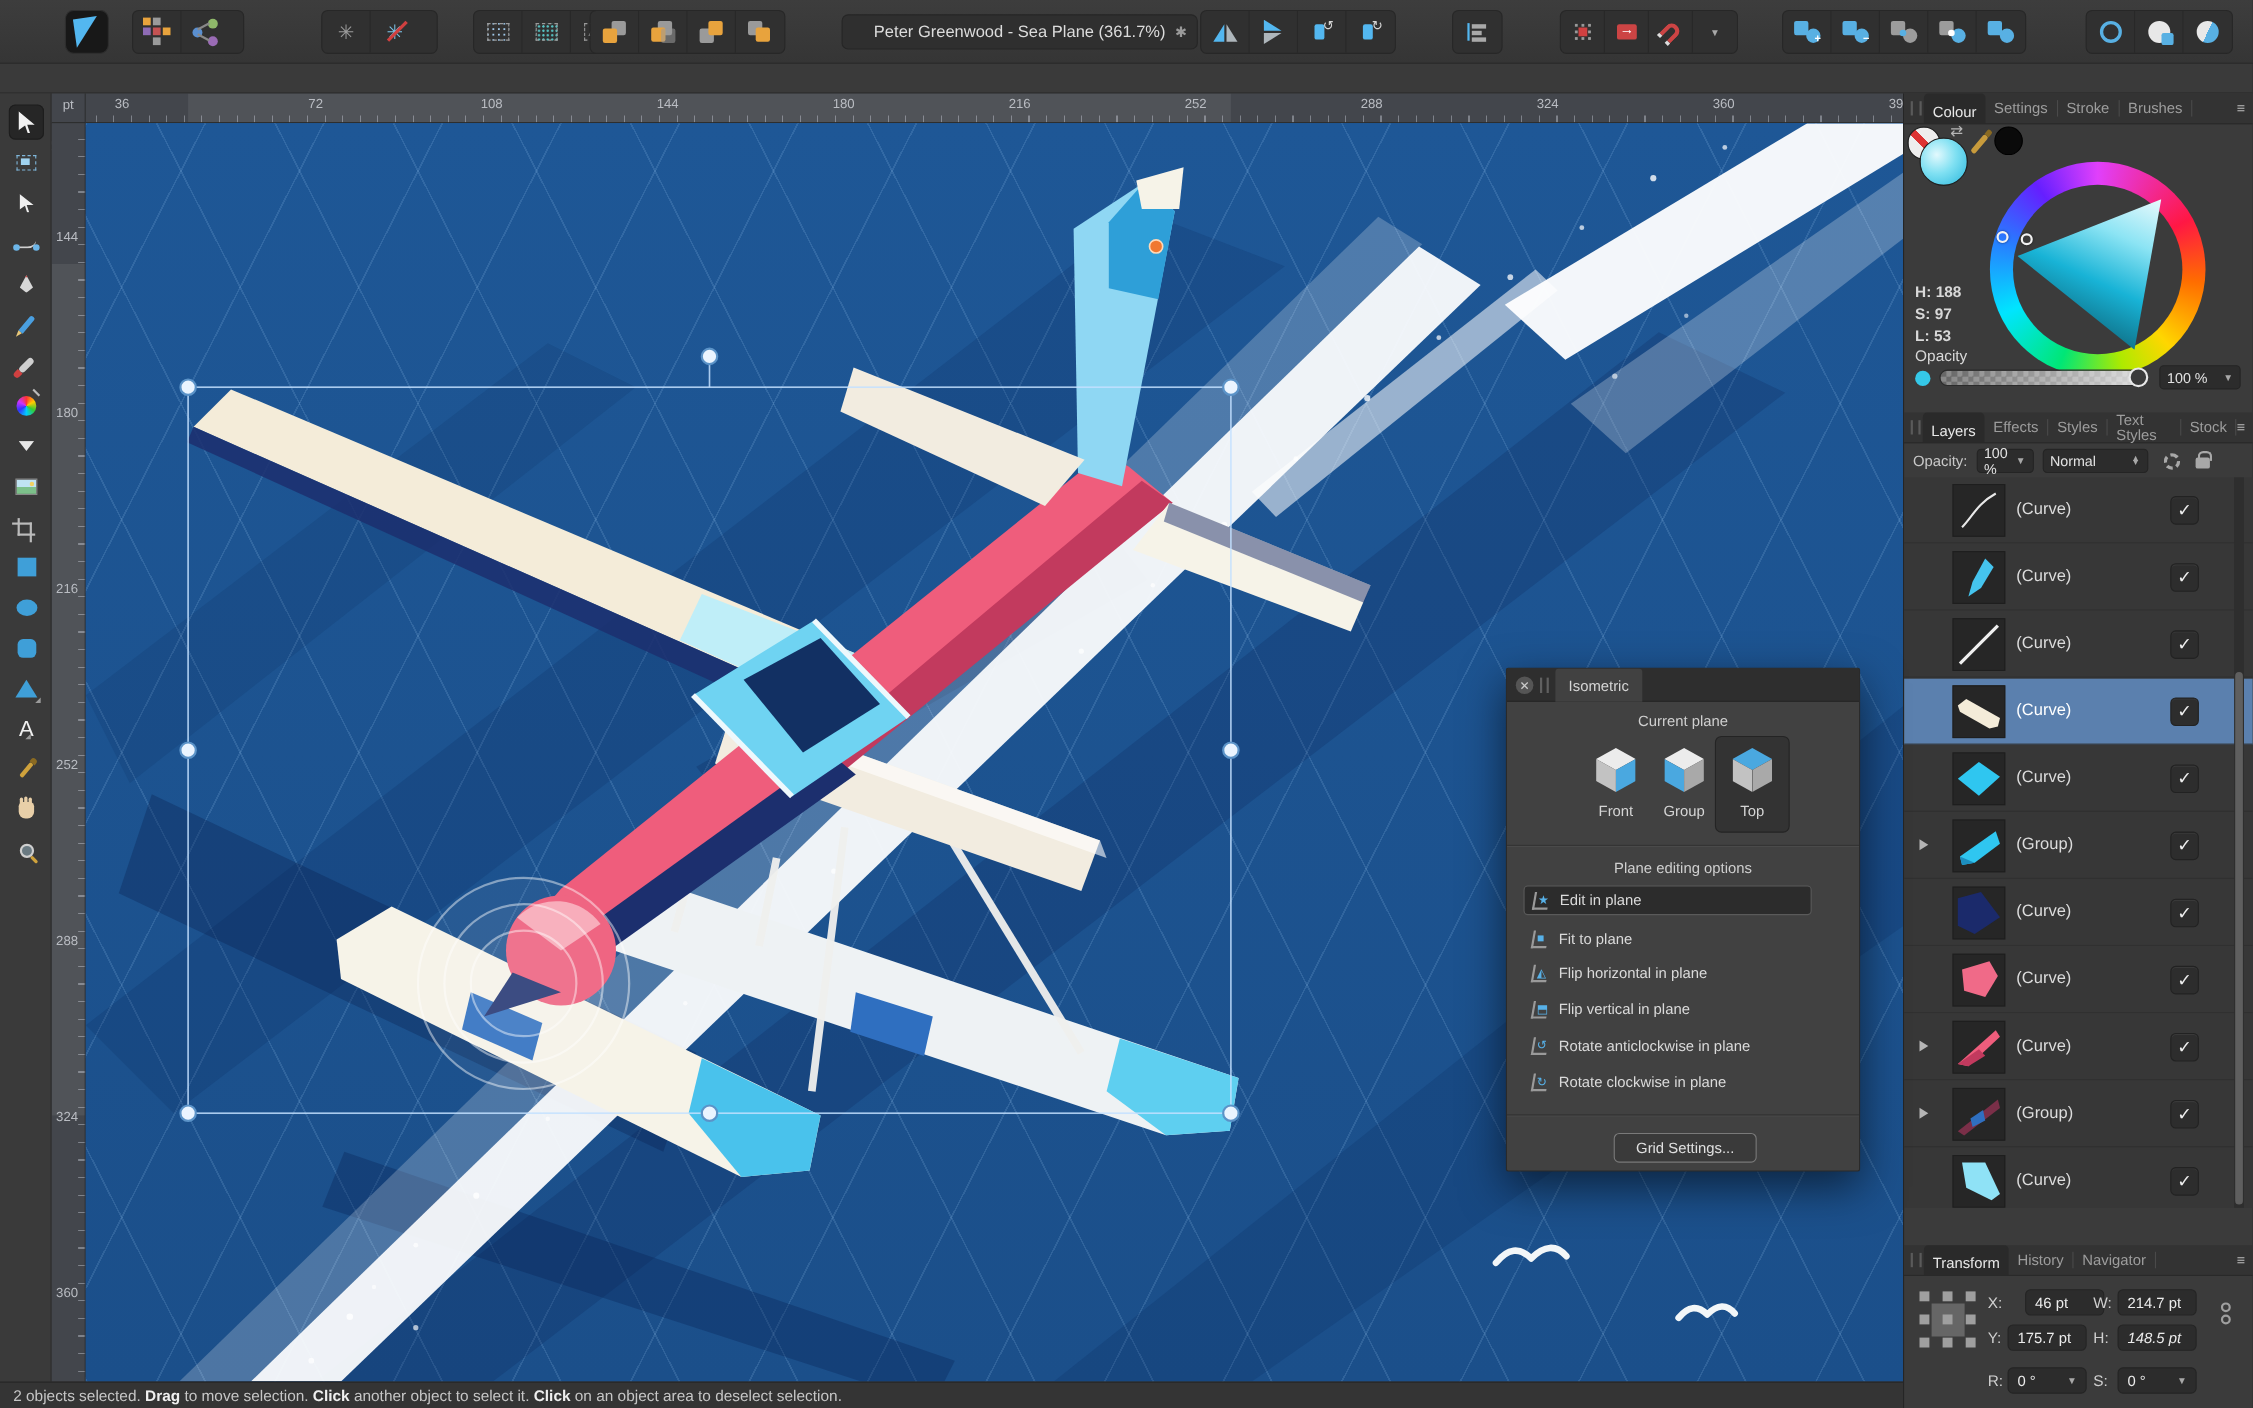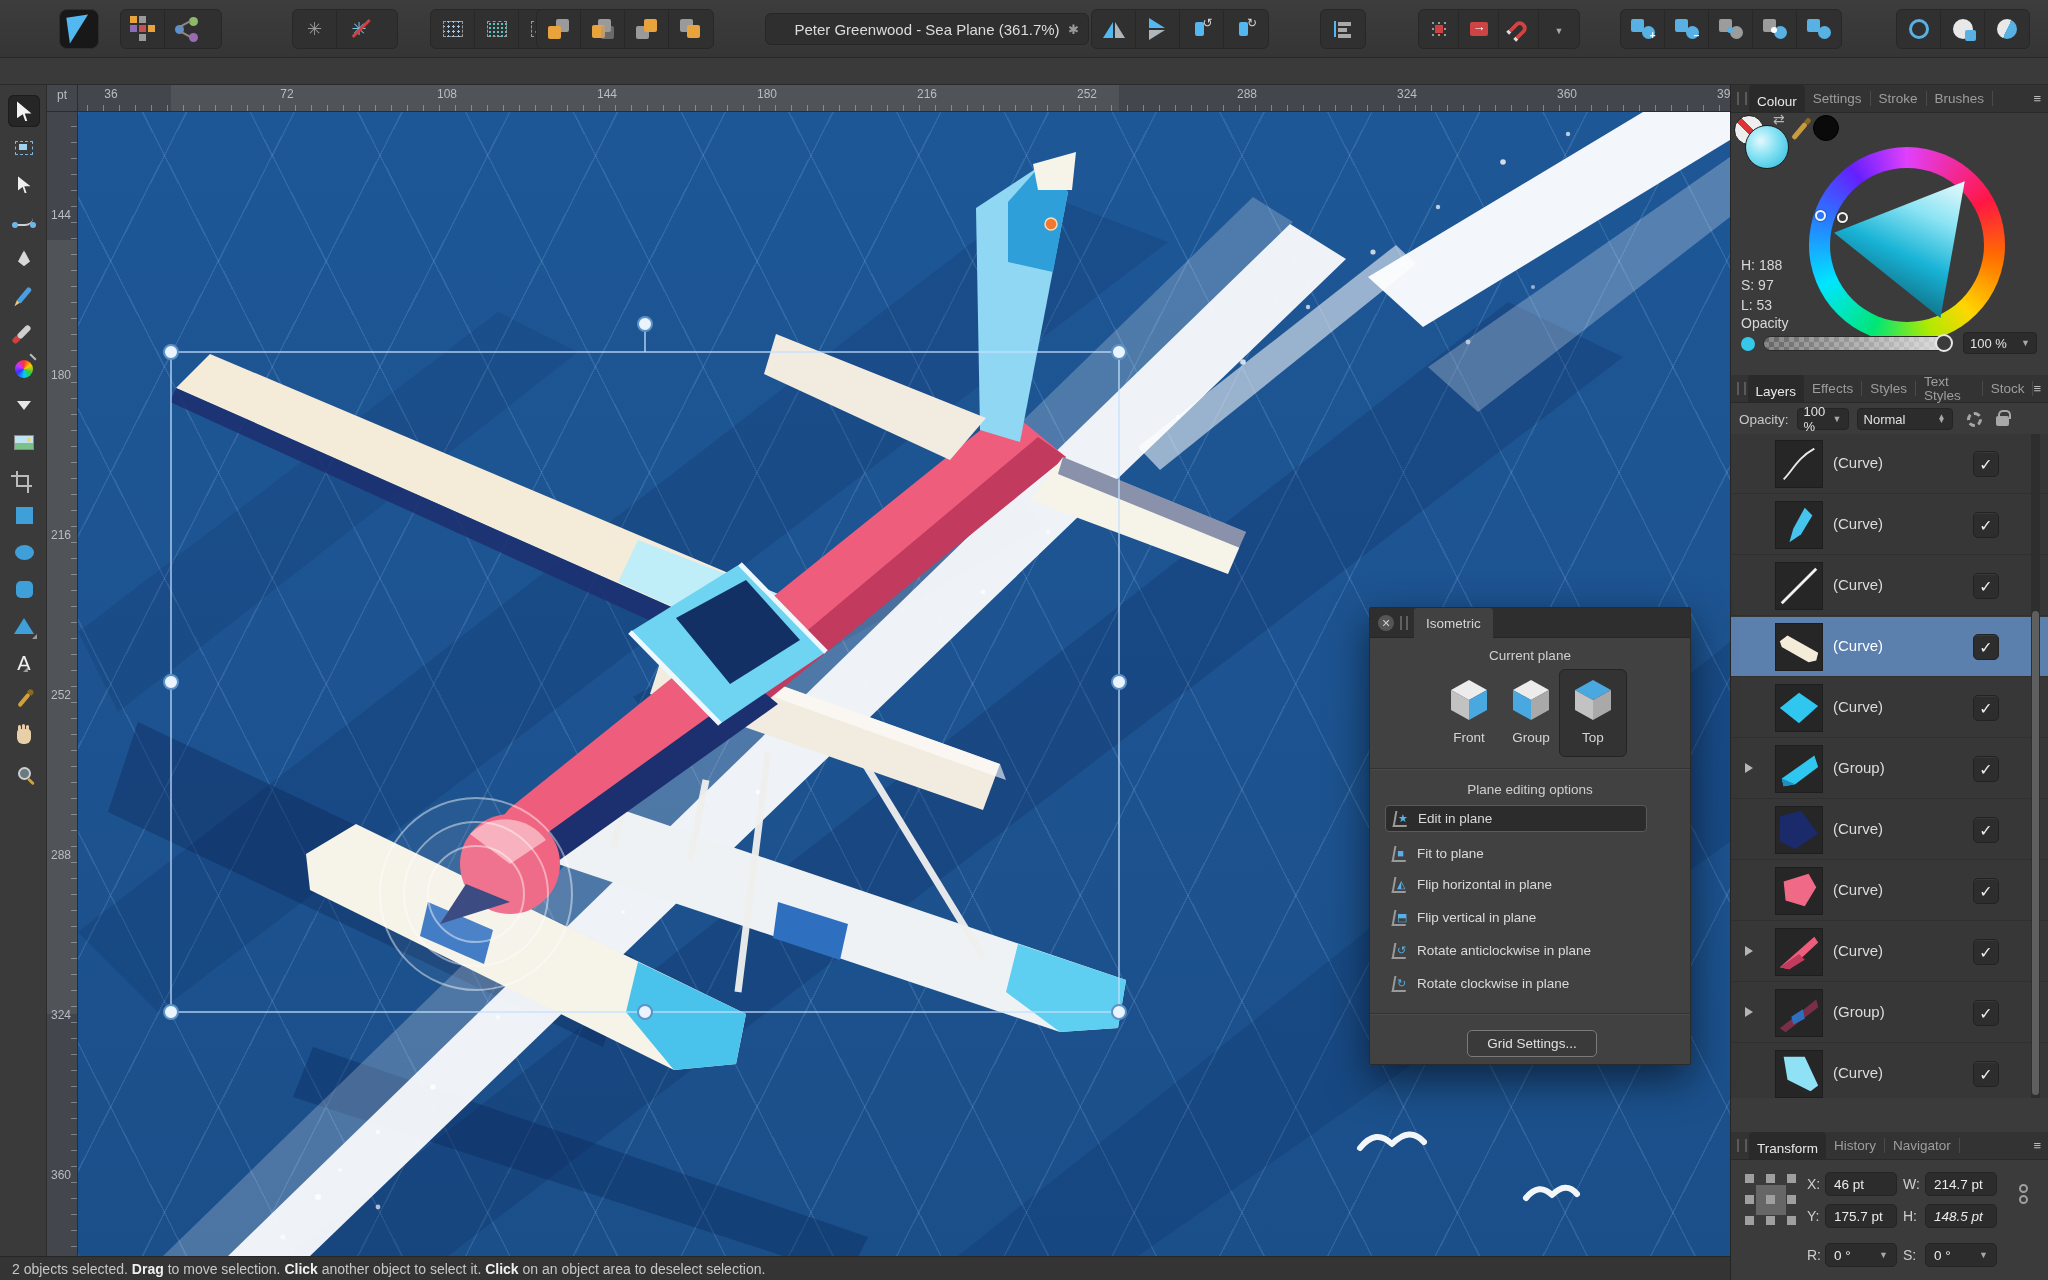--- a/index.html
+++ b/index.html
@@ -94,21 +94,21 @@
 .dropper::after { content:""; position:absolute; left:0px; top:-6px; width:5px; height:6px; background:#8a6a22; border-radius:2px 2px 0 0;}
 .black-swatch { position:absolute; left:82px; top:30px; width:26px; height:26px; border-radius:50%; background:#0a0a0a; border:1px solid #000; }
 .wheel { position:absolute; left:78px; top:62px; width:196px; height:196px; border-radius:50%;
   background:conic-gradient(from 0deg, #e040fb, #ff1744 17%, #ff6d00 27%, #ffd600 38%, #aeea00 46%, #00e676 56%, #00e5ff 68%, #2979ff 80%, #651fff 90%, #e040fb); }
 .wheel::after { content:""; position:absolute; inset:21px; border-radius:50%; background:#3b3b3b; }
 .wheel-tri { position:absolute; left:100px; top:84px; width:152px; height:152px; z-index:2;
   clip-path:polygon(88% 8%, 2% 42%, 72% 98%);
   background:linear-gradient(205deg, #ffffff 4%, #8ce4f4 32%, #18b3d6 55%, #07313c 100%); }
 .wmark { position:absolute; width:11px; height:11px; border:2px solid #f2f2f2; border-radius:50%;
   box-shadow:0 0 2px rgba(0,0,0,.7); z-index:3; }
-.hsl { position:absolute; left:10px; font-size:14px; color:#d8d8d8; }
+.hsl { position:absolute; left:10px; font-size:14px; color:#d8d8d8;font-weight:bold; }
 .op-label { position:absolute; left:10px; top:230px; color:#d8d8d8; }
 .op-dot { position:absolute; left:10px; top:252px; width:14px; height:14px; border-radius:50%; background:#35c8e8; }
 .op-track { position:absolute; left:32px; top:251px; width:182px; height:15px; border-radius:8px; border:1px solid #2a2a2a;
   background-image:linear-gradient(90deg, rgba(255,255,255,.08), rgba(255,255,255,.75)),
    conic-gradient(#7c7c7c 25%, #585858 0 50%, #7c7c7c 0 75%, #585858 0);
   background-size:100% 100%, 10px 10px; }
 .op-knob { position:absolute; left:204px; top:249px; width:18px; height:18px; border-radius:50%;
   background:#3b3b3b; border:2px solid #e8e8e8; }
 .op-value { position:absolute; left:232px; top:247px; width:74px; height:22px; background:#2c2c2c;
   border:1px solid #242424; border-radius:4px; display:flex; align-items:center; justify-content:space-between;
@@ -959,21 +959,21 @@
           <i style="left:21px;top:0;"></i>
           <i style="left:42px;top:0;"></i>
         <i style="left:0;top:21px;"></i>
           <i style="left:21px;top:21px;"></i>
           <i style="left:42px;top:21px;"></i>
         <i style="left:0;top:42px;"></i>
           <i style="left:21px;top:42px;"></i>
           <i style="left:42px;top:42px;"></i>
       </div>
       <span class="t-lbl" style="left:76px;top:44px;">X:</span>
-      <div class="t-field" style="left:94px;top:40px;">
+      <div class="t-field" style="left:110px;top:40px;">
           <span>46 pt</span>
         </div>
       <span class="t-lbl" style="left:172px;top:44px;">W:</span>
       <div class="t-field" style="left:194px;top:40px;">
           <span>214.7 pt</span>
         </div>
       <span class="t-lbl" style="left:76px;top:76px;">Y:</span>
       <div class="t-field" style="left:94px;top:72px;">
           <span>175.7 pt</span>
         </div>

